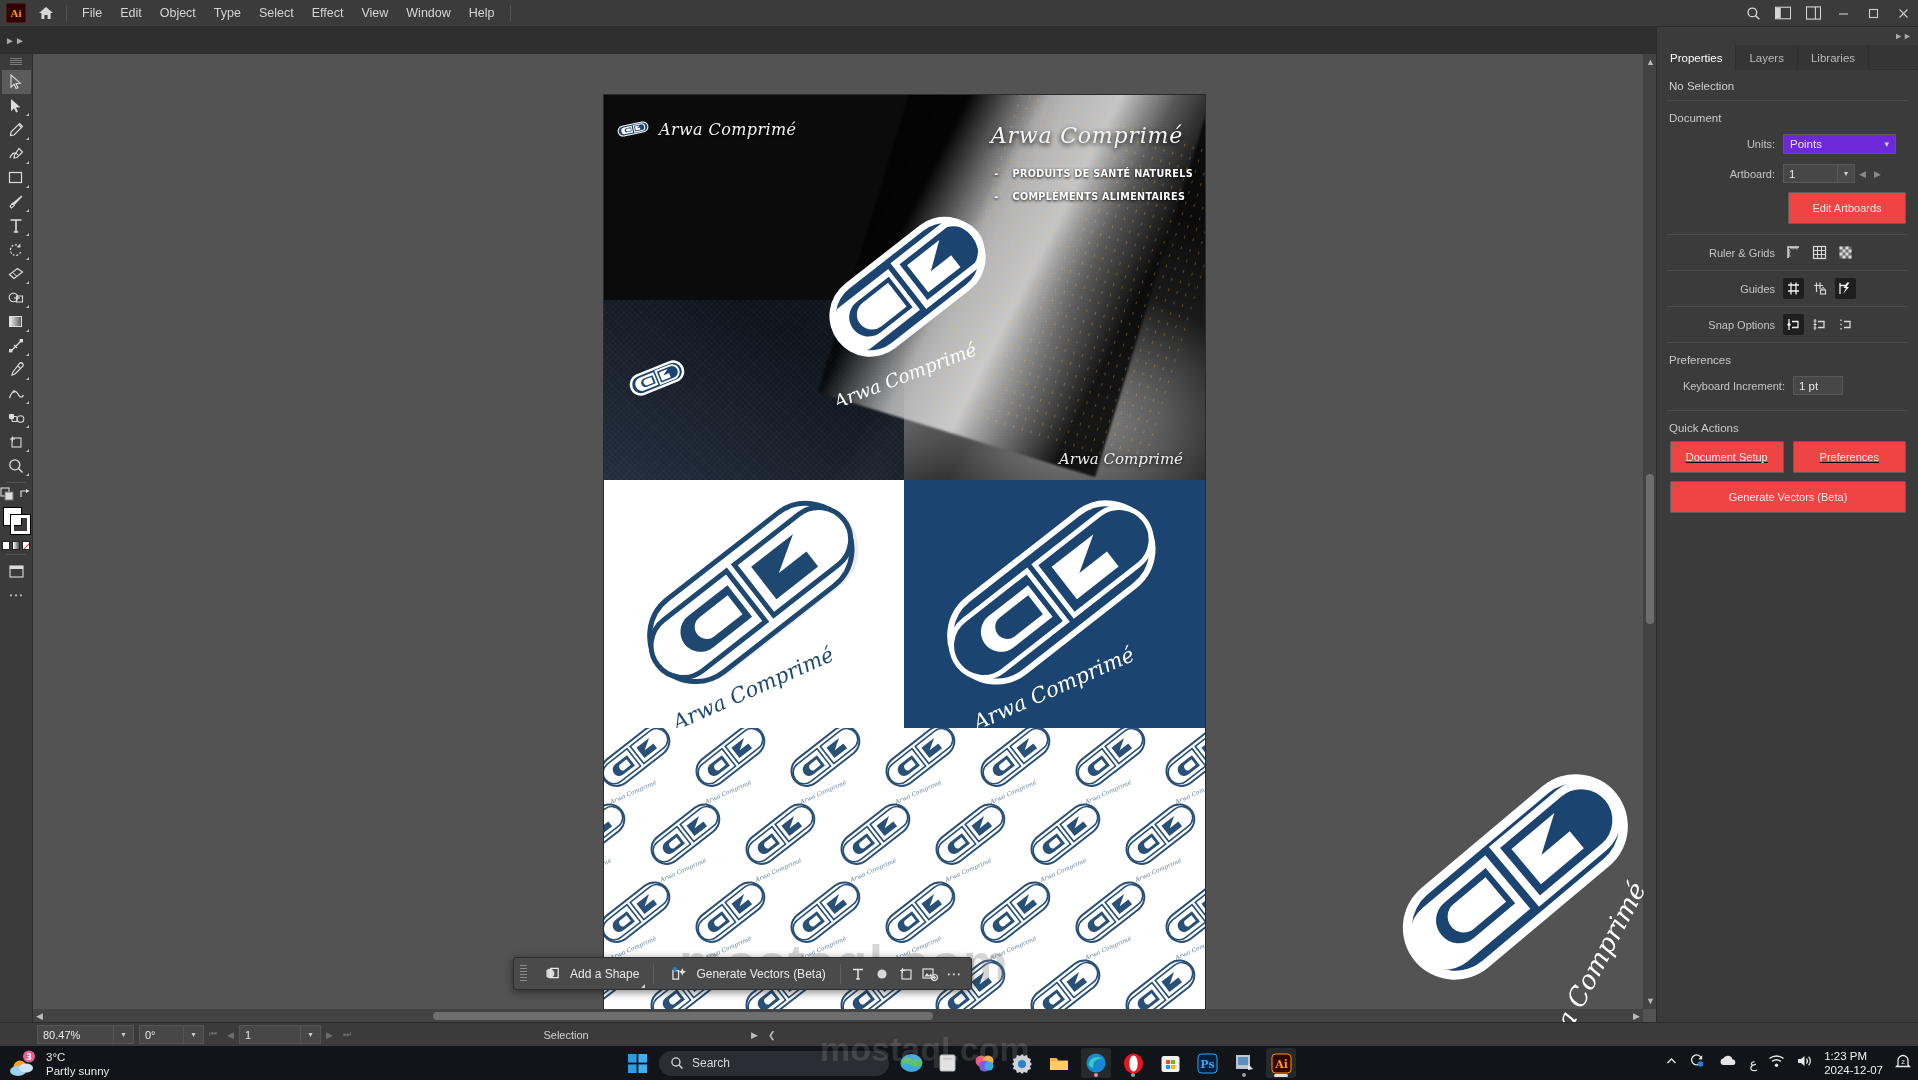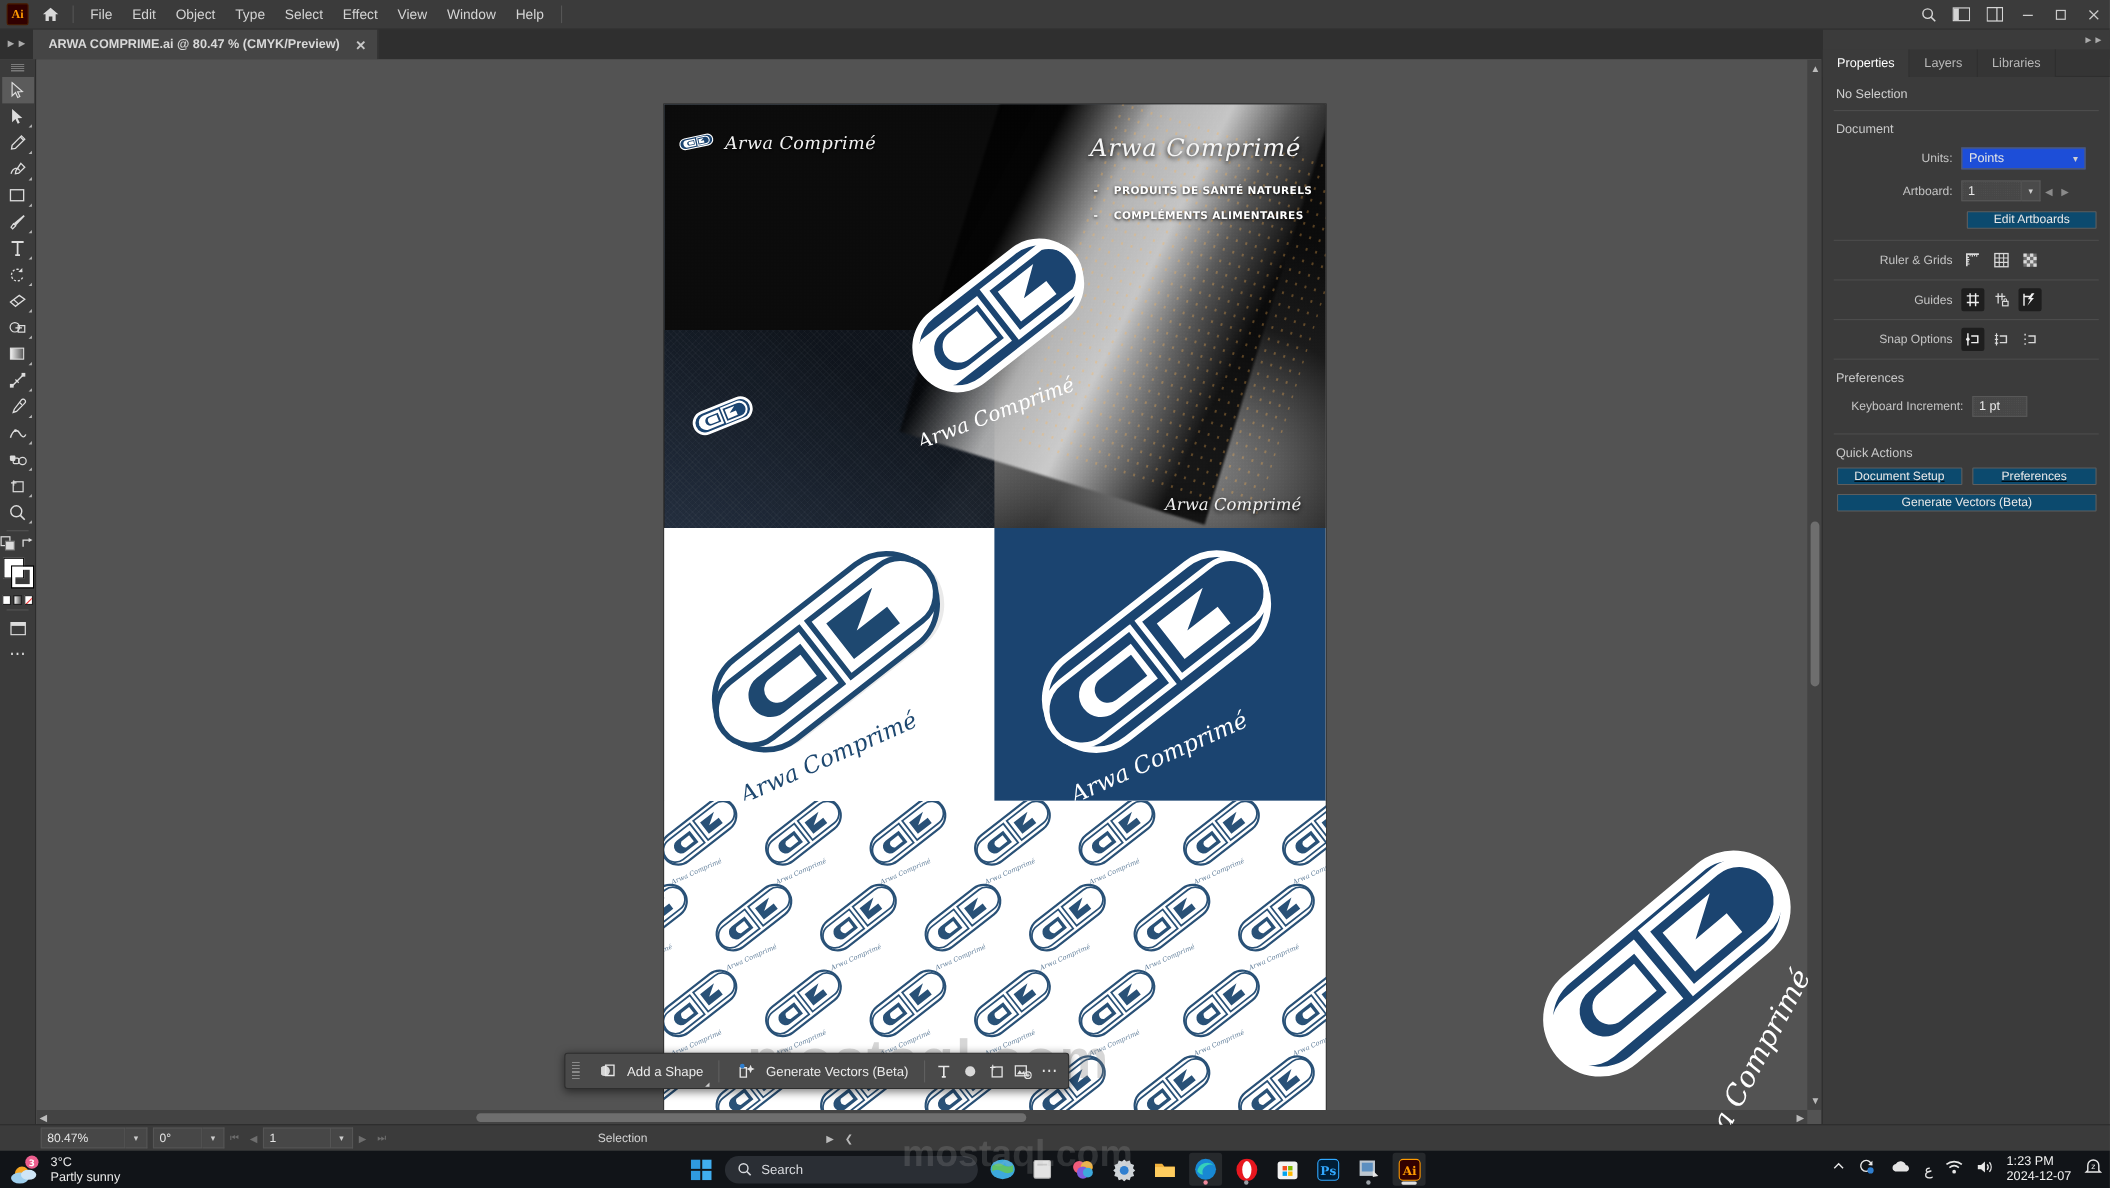--- a/index.html
+++ b/index.html
@@ -167,32 +167,32 @@
   #rp-tabs { display:flex; height:25px; border-bottom:1px solid #2e2e2e; }
   .rp-tab { padding:0 13px; height:25px; display:flex; align-items:center;
      font-size:11.5px; color:#b9b9b9; background:#353535; border-right:1px solid #2e2e2e; }
   .rp-tab.active { background:#3b3b3b; color:#fff; }
   .rp-nosel { padding:10px 12px 8px 12px; color:#cfcfcf; font-size:11.5px; }
   .rp-divider { height:1px; background:#4c4c4c; margin:0 10px; }
   .rp-section-title { padding:11px 12px 7px 12px; color:#c8c8c8; font-size:11.5px; }
   .rp-row { display:flex; align-items:center; padding:3px 12px 3px 0; margin-bottom:4px; }
   .rp-label { width:126px; text-align:right; color:#c4c4c4; font-size:11px; padding-right:8px; }
   .rp-select {
-    flex:1; height:20px; background:#1d4ed8; border:1px solid #5c5c5c; color:#e6e6e6;
+    flex:1; height:20px; background:#6d28d9; border:1px solid #5c5c5c; color:#e6e6e6;
     font-size:11.5px; display:flex; align-items:center; padding:0 6px; position:relative;
   }
   .rp-select .chev { margin-left:auto; color:#d0d0d0; font-size:9px; }
   .rp-input {
     height:19px; background:#474747; border:1px solid #585858; color:#e9e9e9;
     font-size:11.5px; display:flex; align-items:center; padding:0 5px;
     background-image: radial-gradient(rgba(255,255,255,0.05) 0.5px, transparent 0.5px);
     background-size:2px 2px;
   }
   .rp-btn {
-    height:16px; background:#0c4a6e; border:1px solid #5e5e5e; color:#e8e8e8;
+    height:32px; background:#ef4444; border:1px solid #5e5e5e; color:#e8e8e8;
     font-size:11px; display:flex; align-items:center; justify-content:center; border-radius:1px;
   }
   .rp-icorow { display:flex; align-items:center; padding:7px 20px 7px 0; }
   .rp-icorow .rp-label { width:126px; }
   .icobox { width:21px;height:21px; display:flex;align-items:center;justify-content:center;
      margin-right:5px; border-radius:2px; }
   .icobox.on { background:#1e1e1e; }
   .rp-check { display:flex; align-items:center; gap:6px; padding:3px 0 3px 13px;
      color:#cfcfcf; font-size:11.5px; }
   .cbox { width:11px;height:11px;border:1px solid #9a9a9a; background:#3b3b3b; }
@@ -284,24 +284,20 @@
       <svg width="11" height="11" viewBox="0 0 11 11">
           <line x1="1.5" y1="1.5" x2="9.5" y2="9.5" stroke="#ccc" stroke-width="1.1"></line>
           <line x1="9.5" y1="1.5" x2="1.5" y2="9.5" stroke="#ccc" stroke-width="1.1"></line>
         </svg>
     </div>
   </div>
 </div>
 
 <div id="tabbar">
   <div id="tab-collapse">►►</div>
-  <div class="doc-tab">
-    <span>ARWA COMPRIME.ai @ 80.47 % (CMYK/Preview)</span>
-    <span class="close-x">✕</span>
-  </div>
 </div>
 
 <div id="toolbar">
   <div class="grip"></div>
 
   <div class="tool sel">
     <svg width="14" height="16" viewBox="0 0 14 16">
         <path d="M2 1 L2 13.2 L5.1 10.2 L7.1 14.6 L9 13.7 L7 9.5 L11.3 9.2 Z" fill="none" stroke="#dcdcdc" stroke-width="1.1"></path>
       </svg>
   </div>

